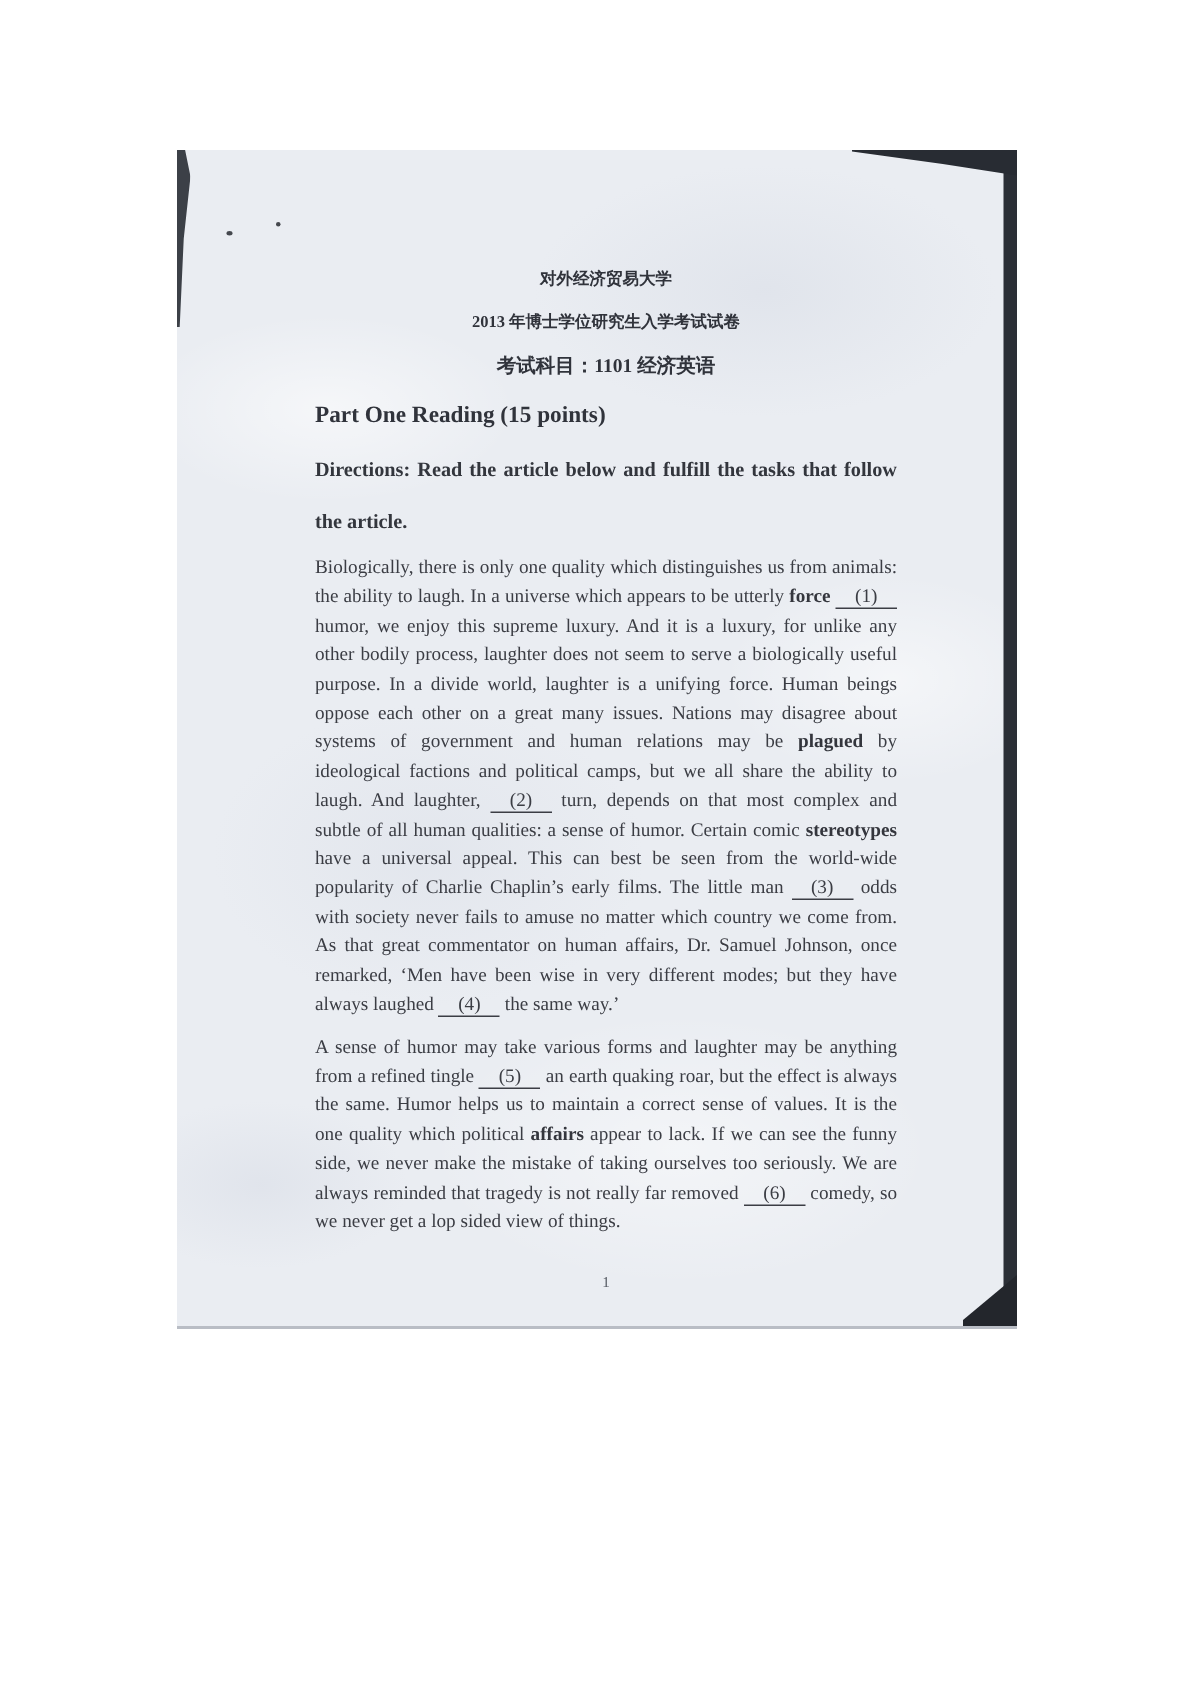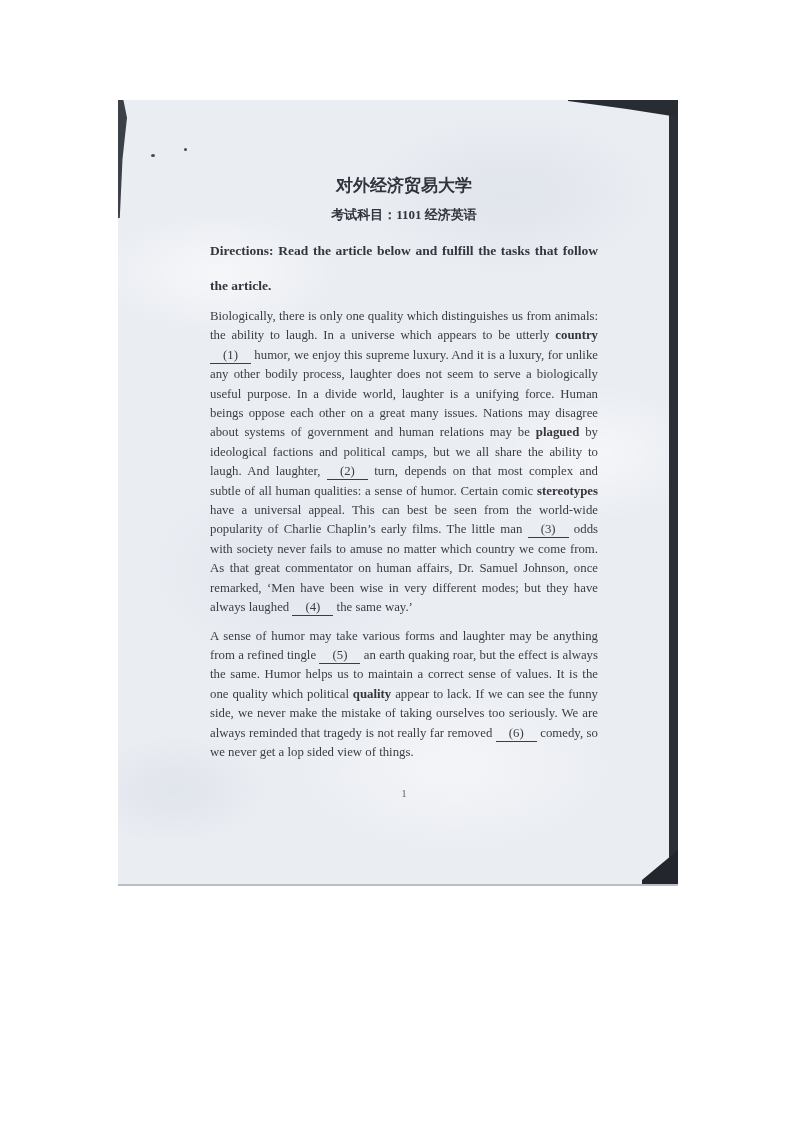--- a/index.html
+++ b/index.html
@@ -64,21 +64,21 @@
   .content {
     position: absolute;
     left: 92px; top: 76px;
     width: 388px;
     color: #393b42;
   }
   .h-cn {
     text-align: center;
     font-weight: 700;
     color: #30333b;
-    font-size: 17px;
+    font-size: 11px;
     line-height: 20px;
   }
   .h-cn.l2 { margin-top: 9px; }
   .h-cn.l3 { margin-top: 9px; font-size: 13px; }
   .h-cn.l4 { margin-top: 9px; font-size: 16px; }
 
   .note {
     margin-top: 13px;
     text-align: center;
     font-style: italic;
@@ -137,36 +137,38 @@
     <div class="edge-right"></div>
     <div class="wedge-topright"></div>
     <div class="sliver-topleft"></div>
     <div class="corner-bottomright"></div>
     <div class="speck s1"></div>
     <div class="speck s2"></div>
 
     <div class="content">
 
       <div class="h-cn l1">对外经济贸易大学</div>
+      <div class="h-cn l2">2013 年博士学位研究生入学考试试卷</div>
       <div class="h-cn l3">考试科目：1101 经济英语</div>
 
 
+      <div class="part-title">Part One Reading (15 points)</div>
 
       <div class="directions">Directions: Read the article below and fulfill the tasks that follow the article.</div>
 
-      <p class="body p1"><span>Biologically, there is only one quality which distinguishes us from animals: the ability to laugh. In a universe which appears to be utterly </span><b>country</b>
+      <p class="body p1"><span>Biologically, there is only one quality which distinguishes us from animals: the ability to laugh. In a universe which appears to be utterly </span><b>force</b>
         <span class="blank">(1)</span>
         <span> humor, we enjoy this supreme luxury. And it is a luxury, for unlike any other bodily process, laughter does not seem to serve a biologically useful purpose. In a divide world, laughter is a unifying force. Human beings oppose each other on a great many issues. Nations may disagree about systems of government and human relations may be </span><b>plagued</b><span> by ideological factions and political camps, but we all share the ability to laugh. And laughter, </span>
         <span class="blank">(2)</span>
         <span> turn, depends on that most complex and subtle of all human qualities: a sense of humor. Certain comic </span><b>stereotypes</b><span> have a universal appeal. This can best be seen from the world-wide popularity of Charlie Chaplin’s early films. The little man </span>
         <span class="blank">(3)</span>
         <span> odds with society never fails to amuse no matter which country we come from. As that great commentator on human affairs, Dr. Samuel Johnson, once remarked, ‘Men have been wise in very different modes; but they have always laughed </span>
         <span class="blank">(4)</span><span> the same way.’</span></p>
 
       <p class="body p2"><span>A sense of humor may take various forms and laughter may be anything from a refined tingle </span>
         <span class="blank">(5)</span>
-        <span> an earth quaking roar, but the effect is always the same. Humor helps us to maintain a correct sense of values. It is the one quality which political </span><b>quality</b><span> appear to lack. If we can see the funny side, we never make the mistake of taking ourselves too seriously. We are always reminded that tragedy is not really far removed </span>
+        <span> an earth quaking roar, but the effect is always the same. Humor helps us to maintain a correct sense of values. It is the one quality which political </span><b>affairs</b><span> appear to lack. If we can see the funny side, we never make the mistake of taking ourselves too seriously. We are always reminded that tragedy is not really far removed </span>
         <span class="blank">(6)</span><span> comedy, so we never get a lop sided view of things.</span></p>
 
       <div class="pageno">1</div>
     </div>
   </div>
 </div>
 
 </body></html>

